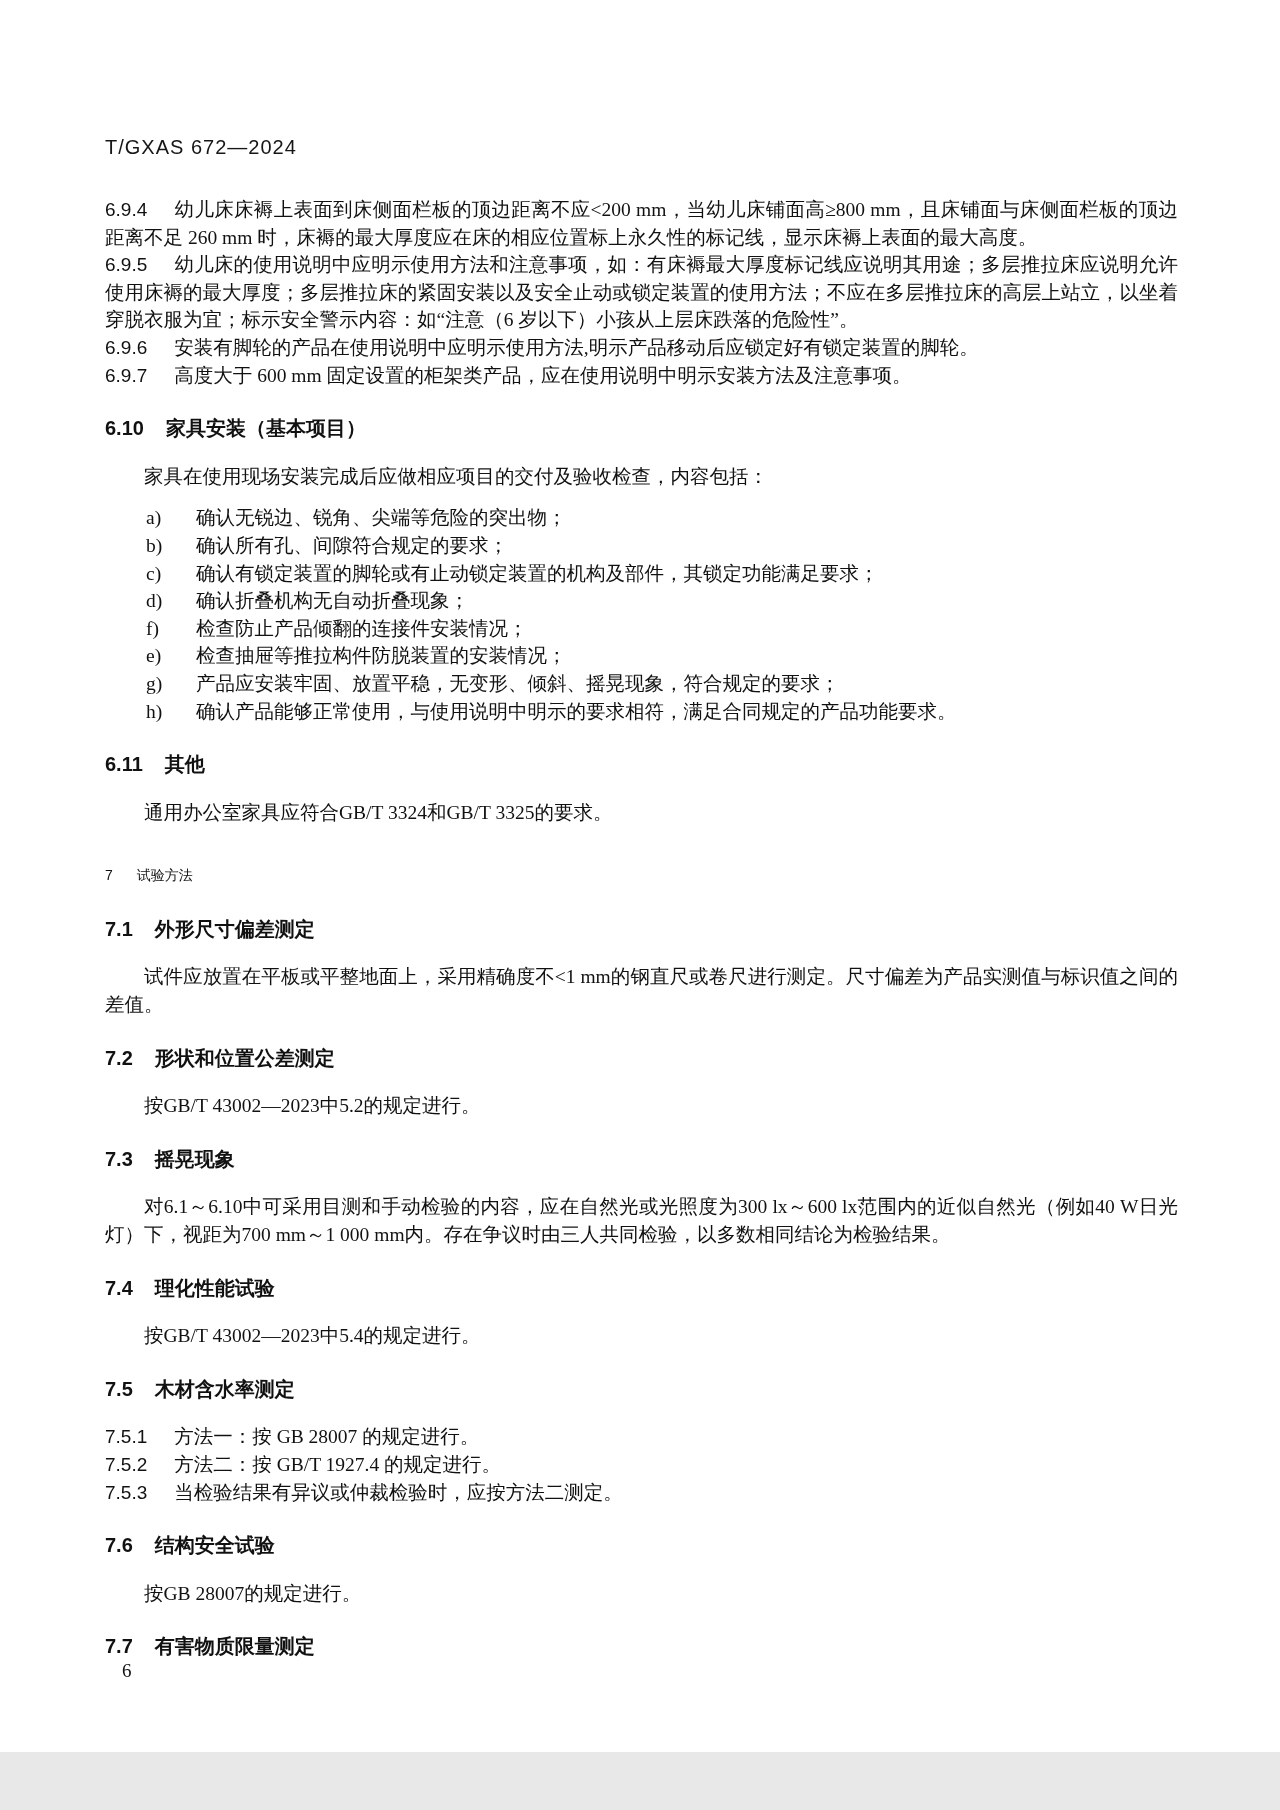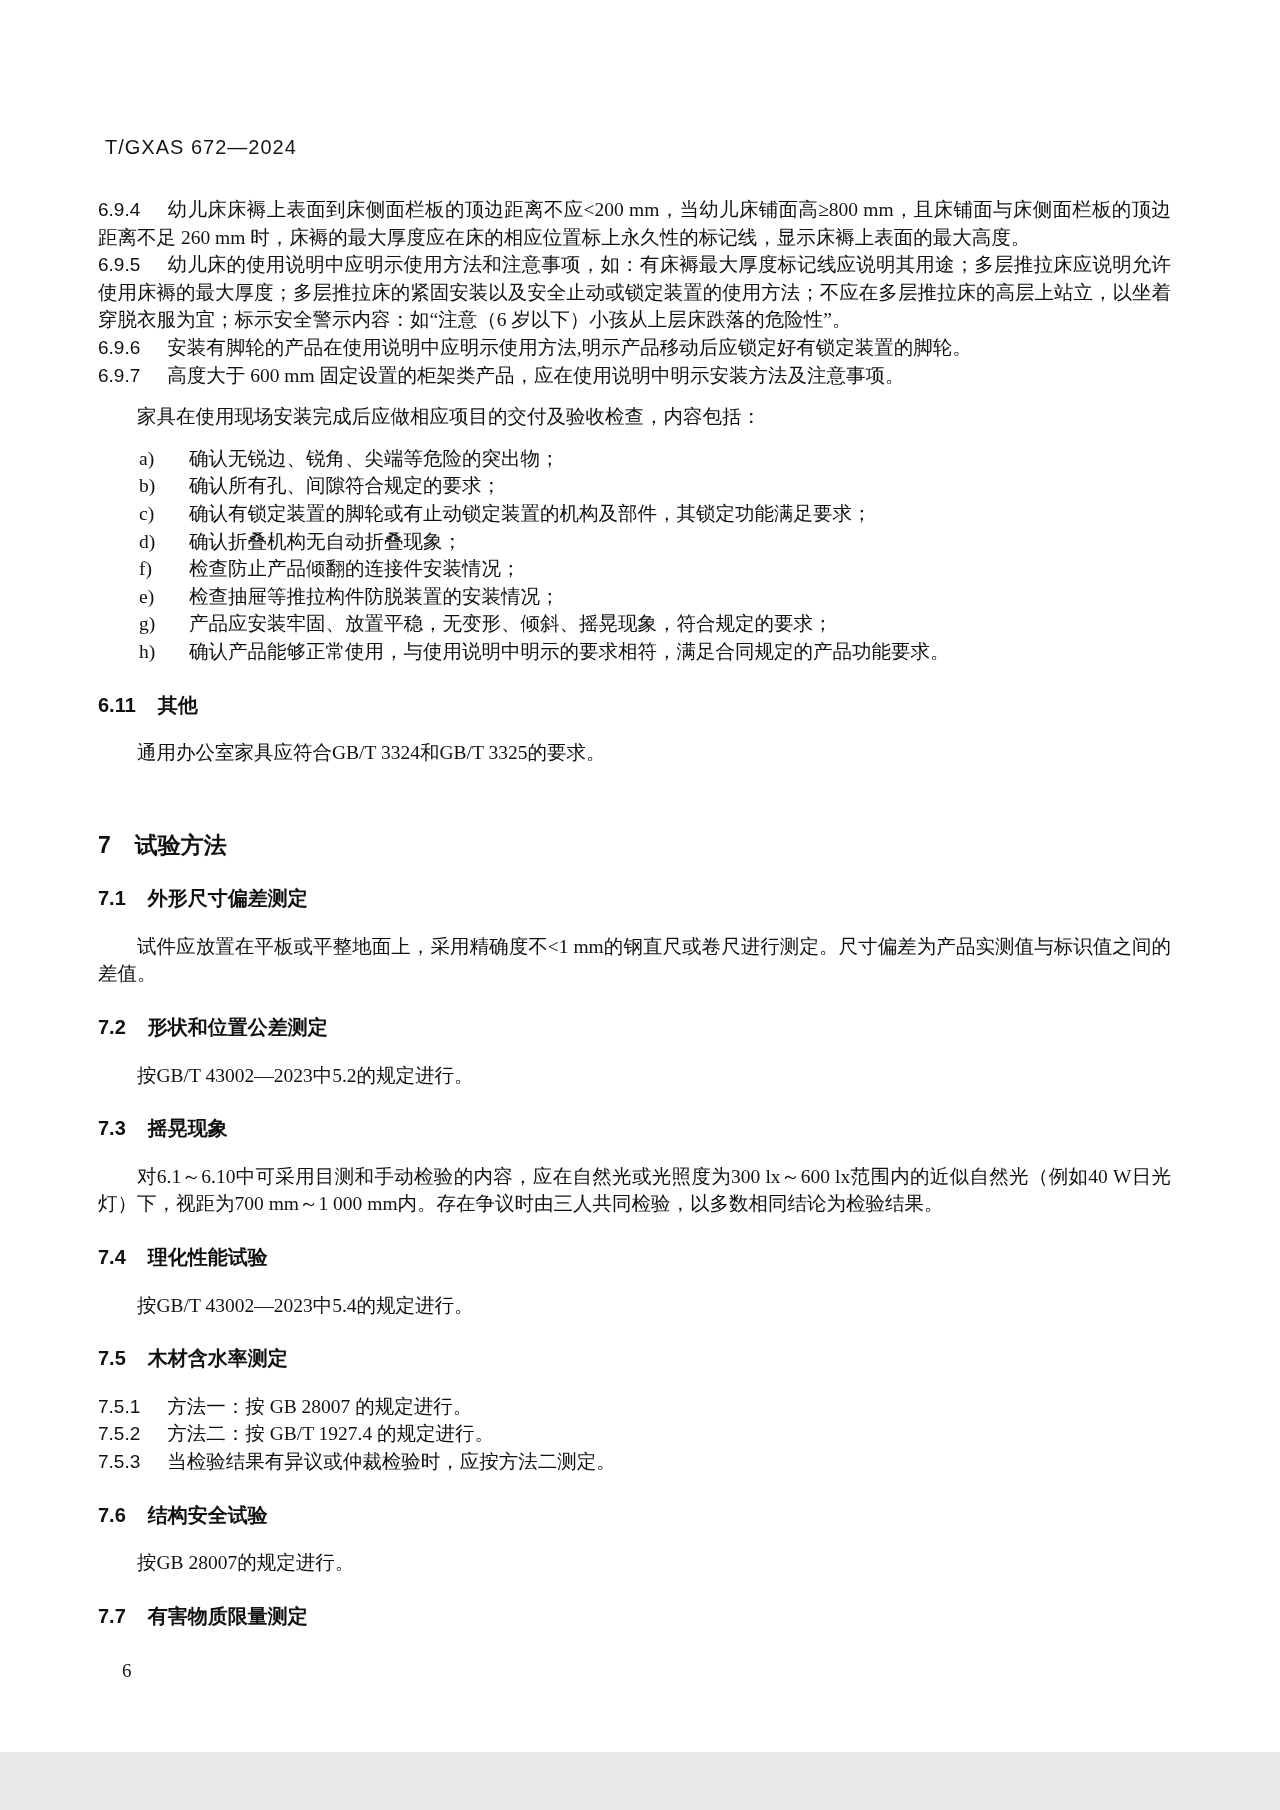--- a/index.html
+++ b/index.html
@@ -17,21 +17,21 @@
     position: absolute;
     left: 105px;
     top: 136px;
     font-family: "Liberation Sans", sans-serif;
     font-size: 20px;
     letter-spacing: 1px;
     color: #161616;
   }
   .content {
     position: absolute;
-    left: 98px;
+    left: 105px;
     top: 196px;
     width: 1073px;
     font-size: 19.5px;
     line-height: 27.6px;
     text-align: justify;
   }
   p { margin: 0; }
   .clause { margin: 0; }
   .clause-num {
     font-family: "Liberation Sans", sans-serif;
@@ -42,23 +42,23 @@
   .h2 {
     font-family: "Liberation Sans", sans-serif;
     font-weight: 700;
     font-size: 20px;
     margin: 26px 0 20px 0;
     text-align: left;
   }
   .h2 .h-num { margin-right: 22px; font-weight: 700; }
   .h1 {
     font-family: "Liberation Sans", sans-serif;
-    font-weight: 700;
-    font-size: 23px;
-    margin: 65px 0 24px 0;
+    font-weight: 400;
+    font-size: 14px;
+    margin: 36px 0 24px 0;
     text-align: left;
   }
   .h1 .h-num { margin-right: 24px; }
   .body-indent { text-indent: 2em; margin: 14px 0 14px 0; }
   .list-item { padding-left: 41px; margin: 0; }
   .list-label {
     display: inline-block;
     width: 50px;
     font-family: "Liberation Serif", serif;
   }
@@ -80,20 +80,21 @@
   <div class="content">
 
     <p class="clause"><span class="clause-num">6.9.4</span><span>幼儿床床褥上表面到床侧面栏板的顶边距离不应&lt;200 mm，当幼儿床铺面高≥800 mm，且床铺面与床侧面栏板的顶边距离不足 260 mm 时，床褥的最大厚度应在床的相应位置标上永久性的标记线，显示床褥上表面的最大高度。</span></p>
 
     <p class="clause"><span class="clause-num">6.9.5</span><span>幼儿床的使用说明中应明示使用方法和注意事项，如：有床褥最大厚度标记线应说明其用途；多层推拉床应说明允许使用床褥的最大厚度；多层推拉床的紧固安装以及安全止动或锁定装置的使用方法；不应在多层推拉床的高层上站立，以坐着穿脱衣服为宜；标示安全警示内容：如“注意（6 岁以下）小孩从上层床跌落的危险性”。</span></p>
 
     <p class="clause"><span class="clause-num">6.9.6</span><span>安装有脚轮的产品在使用说明中应明示使用方法,明示产品移动后应锁定好有锁定装置的脚轮。</span></p>
 
     <p class="clause"><span class="clause-num">6.9.7</span><span>高度大于 600 mm 固定设置的柜架类产品，应在使用说明中明示安装方法及注意事项。</span></p>
 
+    <p class="h2"><span class="h-num">6.10</span><span>家具安装（基本项目）</span></p>
 
     <p class="body-indent">家具在使用现场安装完成后应做相应项目的交付及验收检查，内容包括：</p>
 
     <p class="list-item"><span class="list-label">a)</span><span>确认无锐边、锐角、尖端等危险的突出物；</span></p>
     <p class="list-item"><span class="list-label">b)</span><span>确认所有孔、间隙符合规定的要求；</span></p>
     <p class="list-item"><span class="list-label">c)</span><span>确认有锁定装置的脚轮或有止动锁定装置的机构及部件，其锁定功能满足要求；</span></p>
     <p class="list-item"><span class="list-label">d)</span><span>确认折叠机构无自动折叠现象；</span></p>
     <p class="list-item"><span class="list-label">f)</span><span>检查防止产品倾翻的连接件安装情况；</span></p>
     <p class="list-item"><span class="list-label">e)</span><span>检查抽屉等推拉构件防脱装置的安装情况；</span></p>
     <p class="list-item"><span class="list-label">g)</span><span>产品应安装牢固、放置平稳，无变形、倾斜、摇晃现象，符合规定的要求；</span></p>

